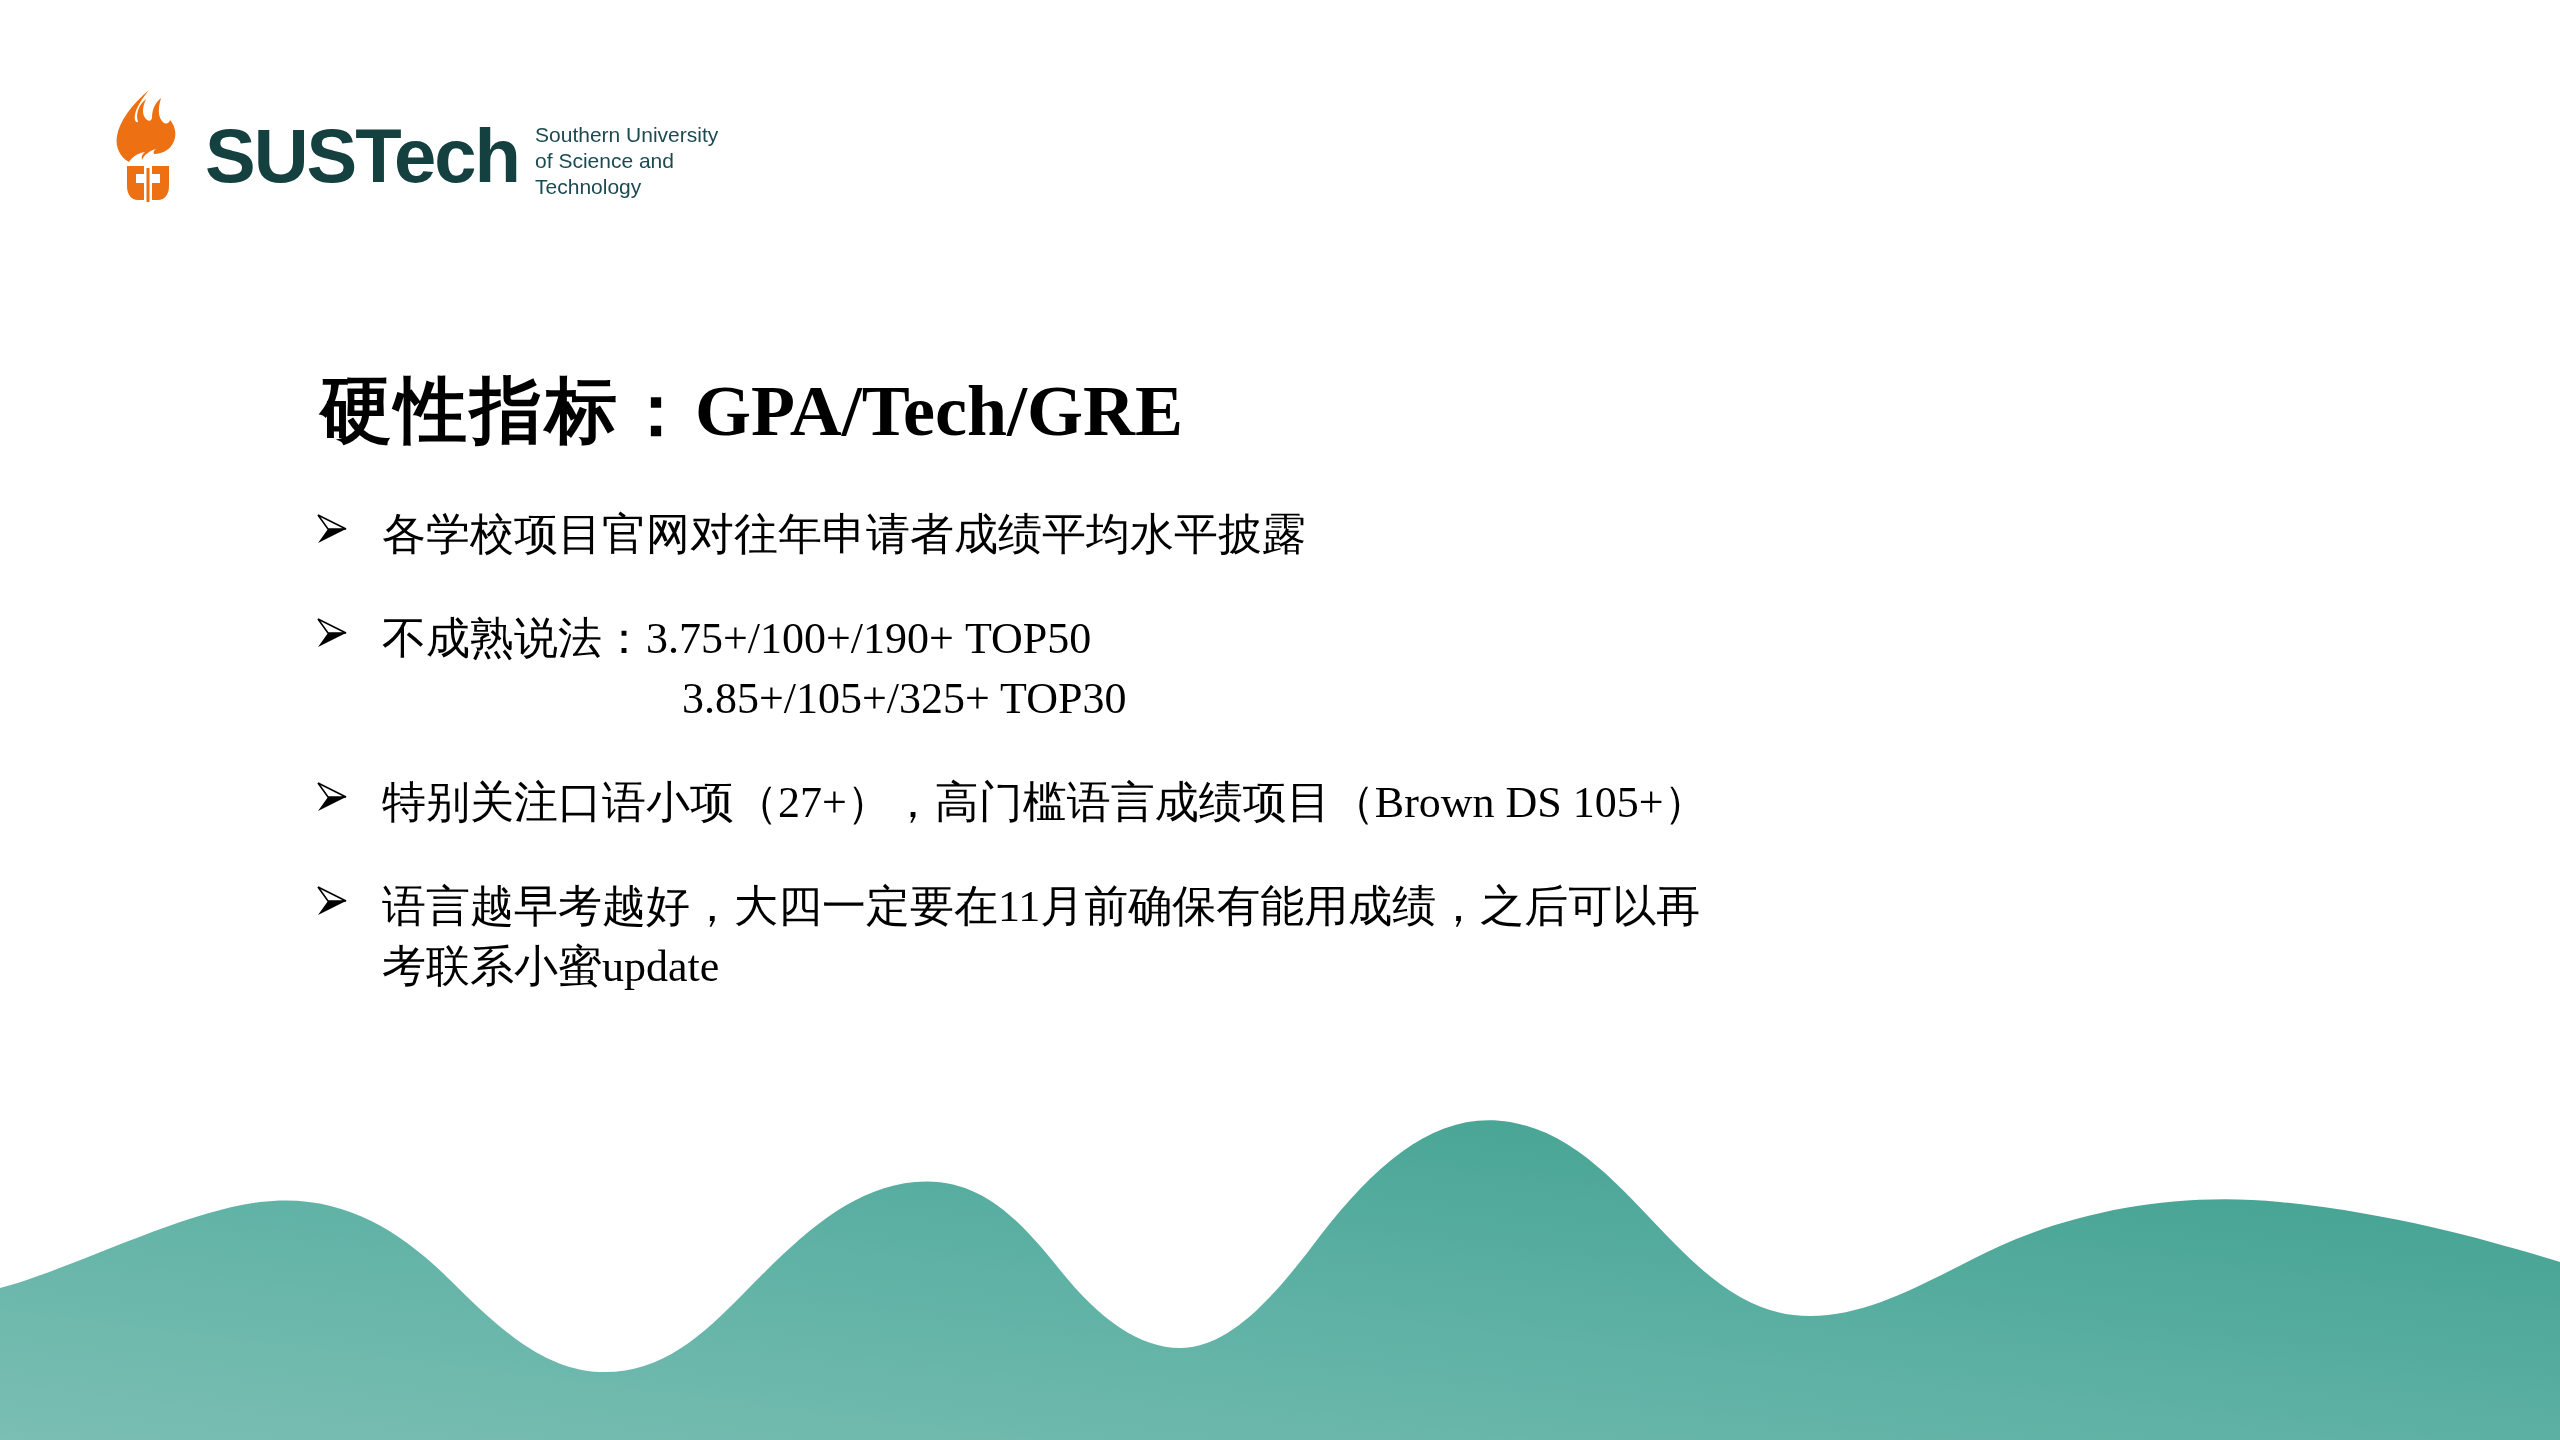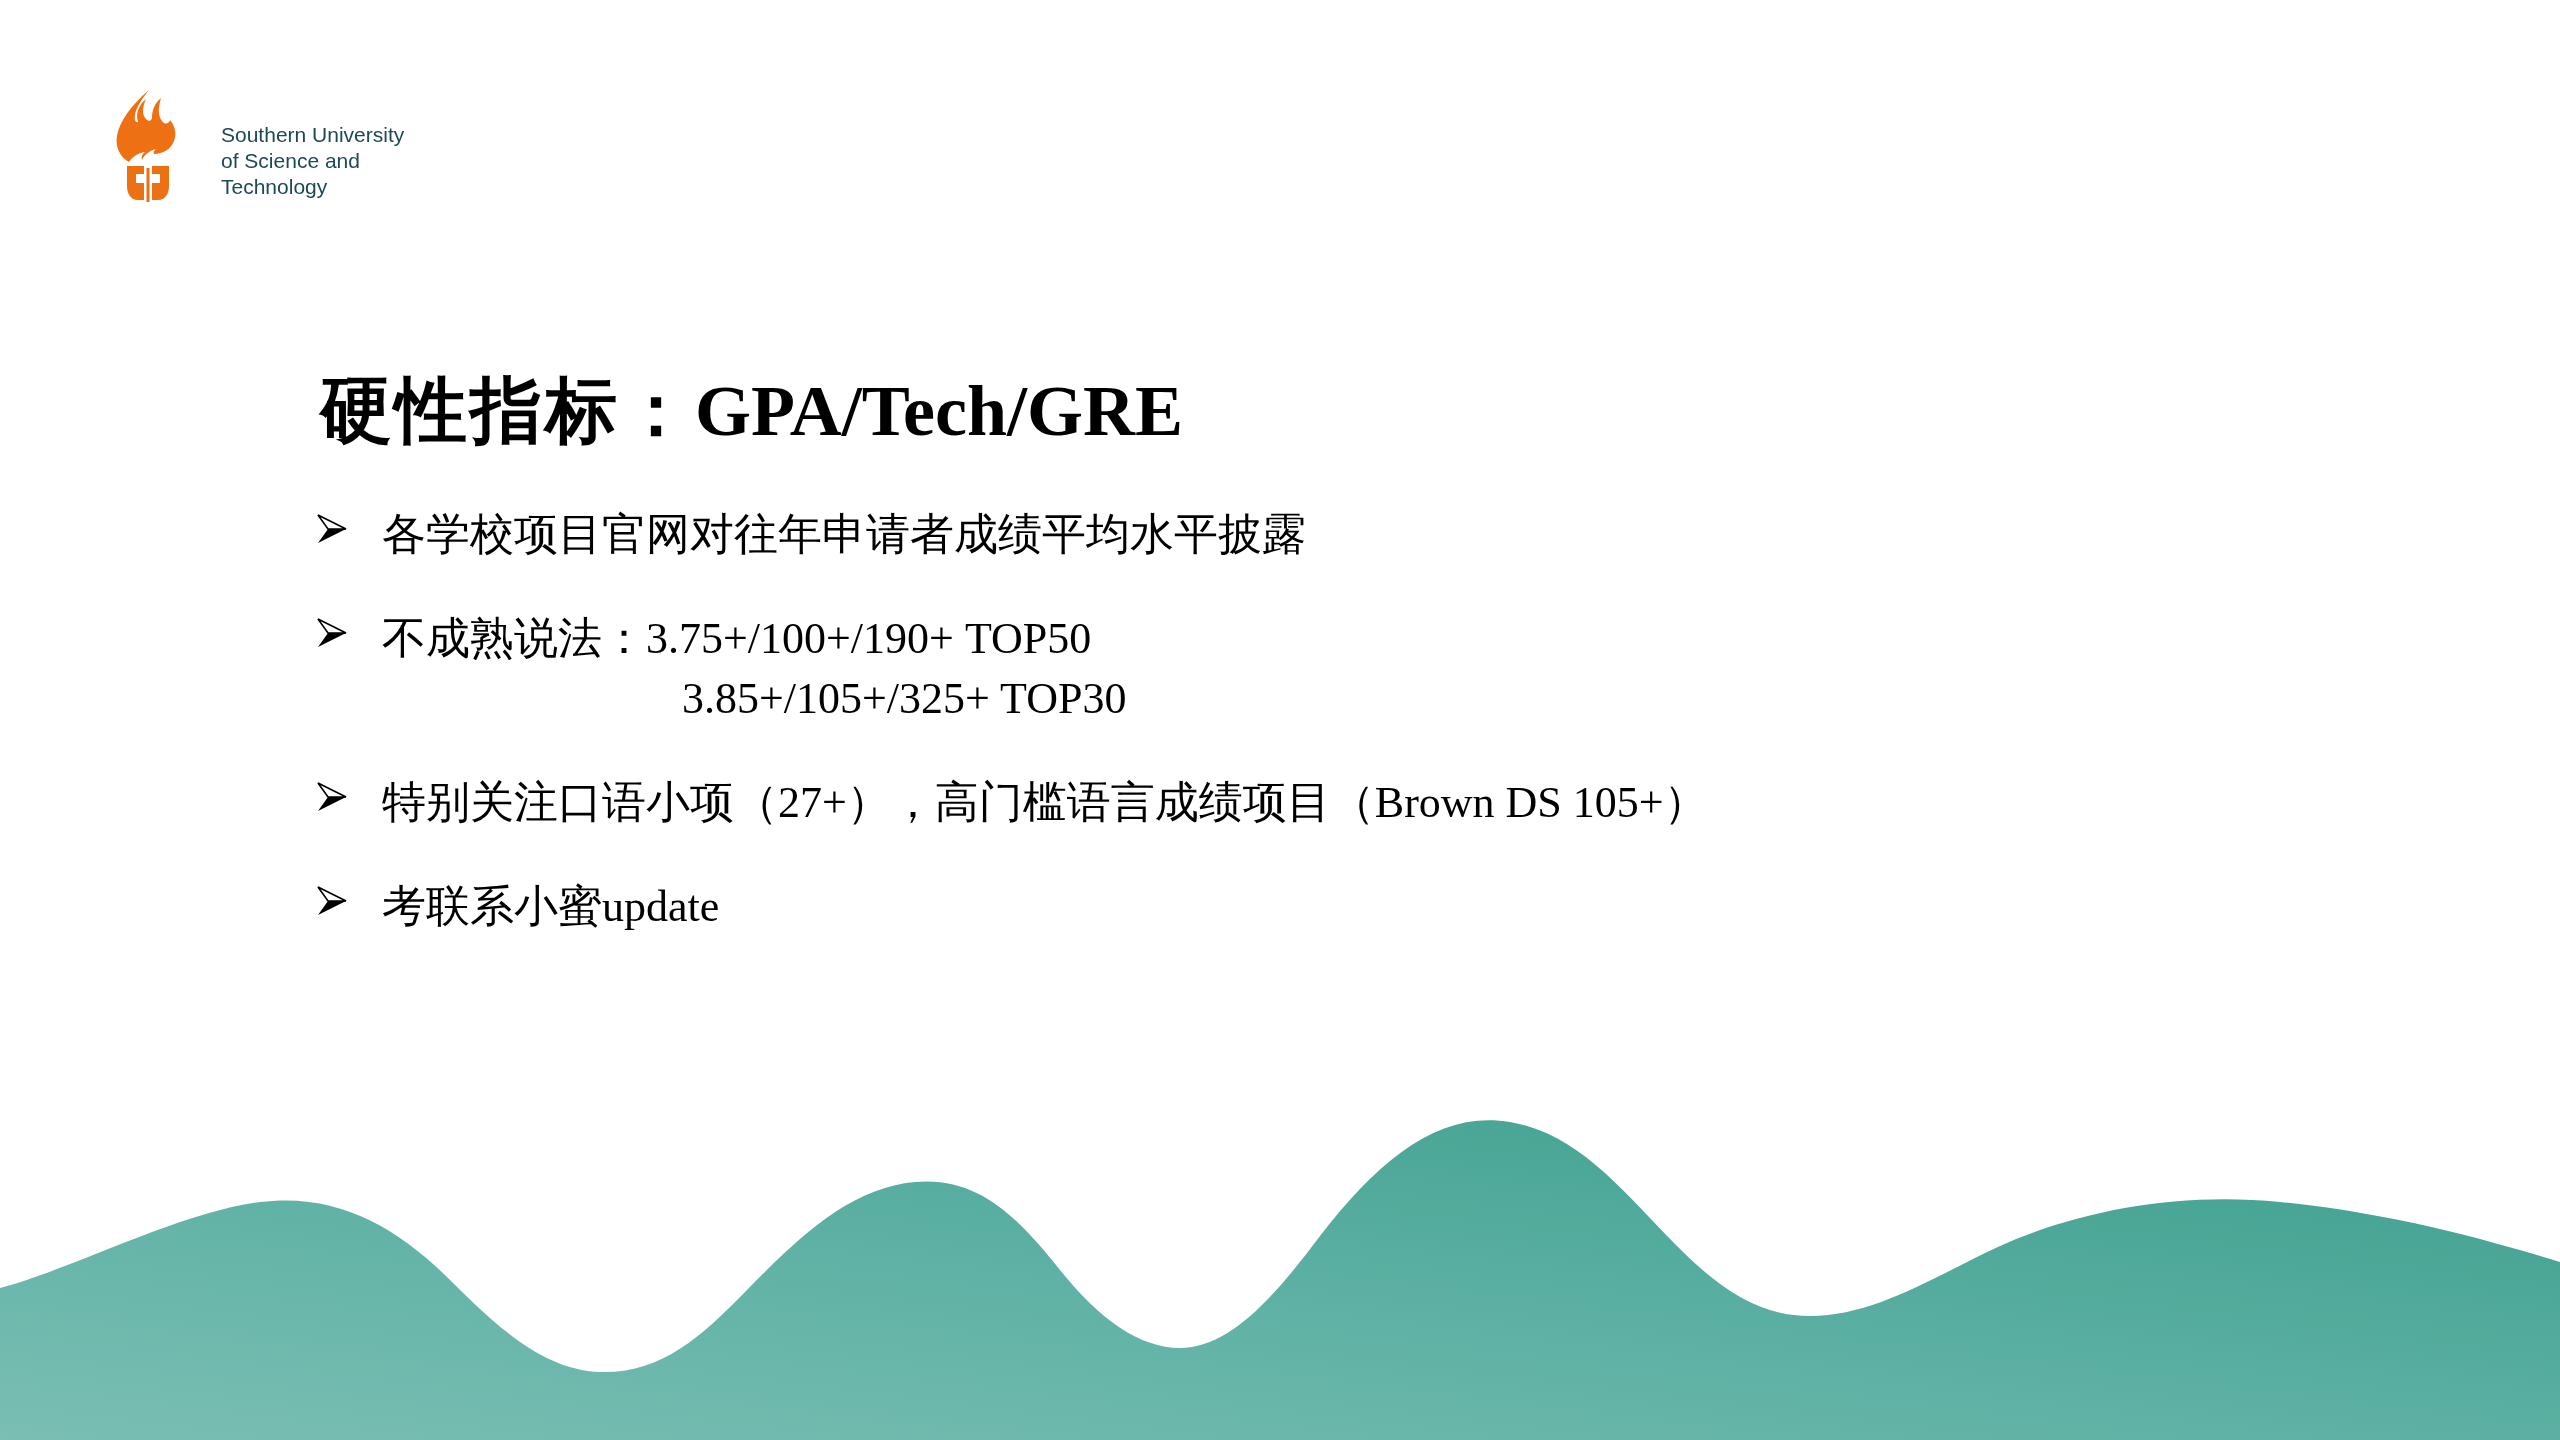--- a/index.html
+++ b/index.html
@@ -160,20 +160,23 @@
         <path fill="#ED7013" d="M22 78 L39 78 L39 86 L31 86 L31 95 L39 95 L39 112 L33 112
                                  C26 112 22 106 22 98 Z"></path>
 
         <path fill="#ED7013" d="M64 78 L47 78 L47 86 L55 86 L55 95 L47 95 L47 112 L53 112
                                  C60 112 64 106 64 98 Z"></path>
 
         <rect fill="#ED7013" x="41.5" y="80" width="3" height="34"></rect>
       </svg>
     </div>
 
+    <div class="logo-wordmark">
+      <span class="wm-light">SUS</span><span>Tech</span>
+    </div>
 
     <div class="logo-tagline">
       <div>Southern University</div>
       <div>of Science and</div>
       <div>Technology</div>
     </div>
 
   </div>
 
   <h1 class="slide-title"><span class="title-cn">硬性指标：</span><span class="title-en">GPA/Tech/GRE</span></h1>
@@ -211,20 +214,21 @@
       <div class="bullet-line">特别关注口语小项（27+），高门槛语言成绩项目（Brown DS 105+）</div>
     </div>
 
     <div class="bullet-item">
       <span class="bullet-marker">
         <svg viewBox="0 0 40 40" xmlns="http://www.w3.org/2000/svg">
           <path d="M6 6 L34 20 L6 34 L16 20 Z" fill="#000000"></path>
           <path d="M6 6 L34 20 L16 20 Z" fill="#ffffff" stroke="#000000" stroke-width="1.6"></path>
         </svg>
       </span>
+      <div class="bullet-line">语言越早考越好，大四一定要在11月前确保有能用成绩，之后可以再</div>
       <div class="bullet-line">考联系小蜜update</div>
     </div>
 
   </div>
 
   <div class="wave-decoration">
     <svg viewBox="0 0 2560 320" preserveAspectRatio="none" xmlns="http://www.w3.org/2000/svg">
       <defs>
         <linearGradient id="waveGrad" x1="0" y1="1" x2="1" y2="0">
           <stop offset="0%" stop-color="#7BBEB3"></stop>

